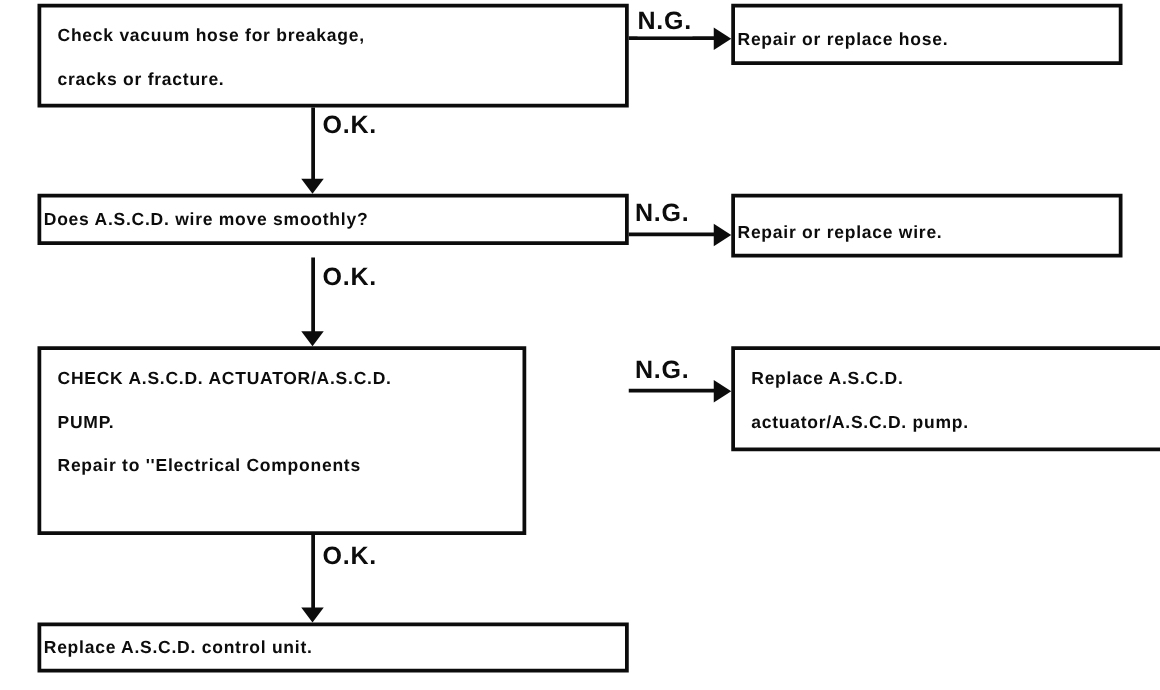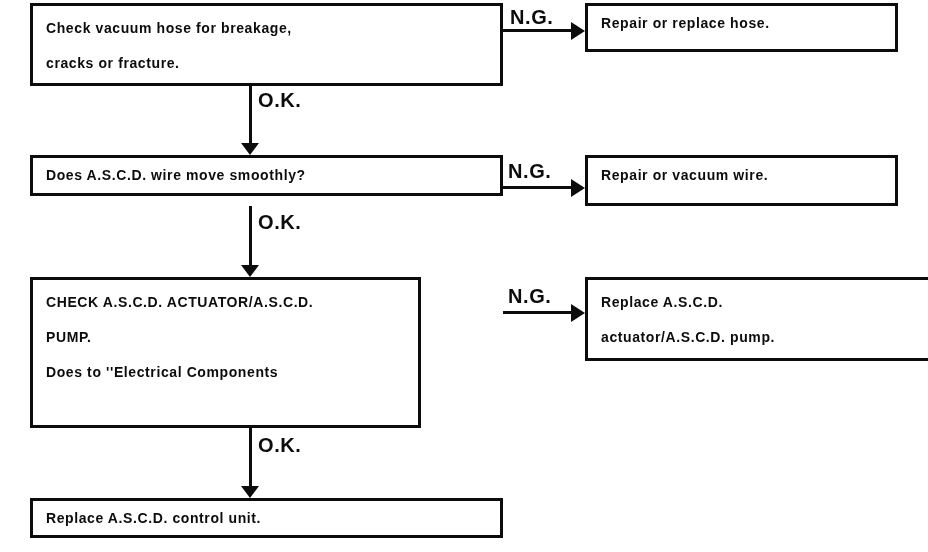--- a/index.html
+++ b/index.html
@@ -16,21 +16,21 @@
   .node {
     position: absolute;
     border: 3px solid #0c0c0c;
     background: #ffffff;
     font-size: 14px;
     font-weight: 600;
     letter-spacing: 0.6px;
     line-height: 35px;
   }
   .node.multiline { padding: 5px 13px; }
-  .node.singleline { display: flex; align-items: flex-start; padding-left: 13px; }
+  .node.singleline { display: flex; align-items: flex-end; padding-left: 2px; }
   .tl { white-space: nowrap; }
 
   
   .box-check-hose        { left: 30px;  top: 3px;   width: 473px; height: 83px; }
   .box-wire-smooth       { left: 30px;  top: 155px; width: 473px; height: 41px; }
   .box-check-actuator    { left: 30px;  top: 277px; width: 391px; height: 151px; padding-top: 7px; }
   .box-replace-control   { left: 30px;  top: 498px; width: 473px; height: 40px; }
   .box-repair-hose       { left: 585px; top: 3px;   width: 313px; height: 49px; }
   .box-repair-wire       { left: 585px; top: 155px; width: 313px; height: 51px; }
   .box-replace-actuator  { left: 585px; top: 277px; width: 380px; height: 84px; }
@@ -108,27 +108,27 @@
 
   <div class="node singleline box-repair-hose">
     <div class="tl">Repair or replace hose.</div>
   </div>
 
   <div class="node singleline box-wire-smooth">
     <div class="tl">Does A.S.C.D. wire move smoothly?</div>
   </div>
 
   <div class="node singleline box-repair-wire">
-    <div class="tl">Repair or vacuum wire.</div>
+    <div class="tl">Repair or replace wire.</div>
   </div>
 
   <div class="node multiline box-check-actuator">
     <div class="tl">CHECK A.S.C.D. ACTUATOR/A.S.C.D.</div>
     <div class="tl">PUMP.</div>
-    <div class="tl">Does to ''Electrical Components</div>
+    <div class="tl">Repair to ''Electrical Components</div>
   </div>
 
   <div class="node multiline box-replace-actuator">
     <div class="tl">Replace A.S.C.D.</div>
     <div class="tl">actuator/A.S.C.D. pump.</div>
   </div>
 
   <div class="node singleline box-replace-control">
     <div class="tl">Replace A.S.C.D. control unit.</div>
   </div>

